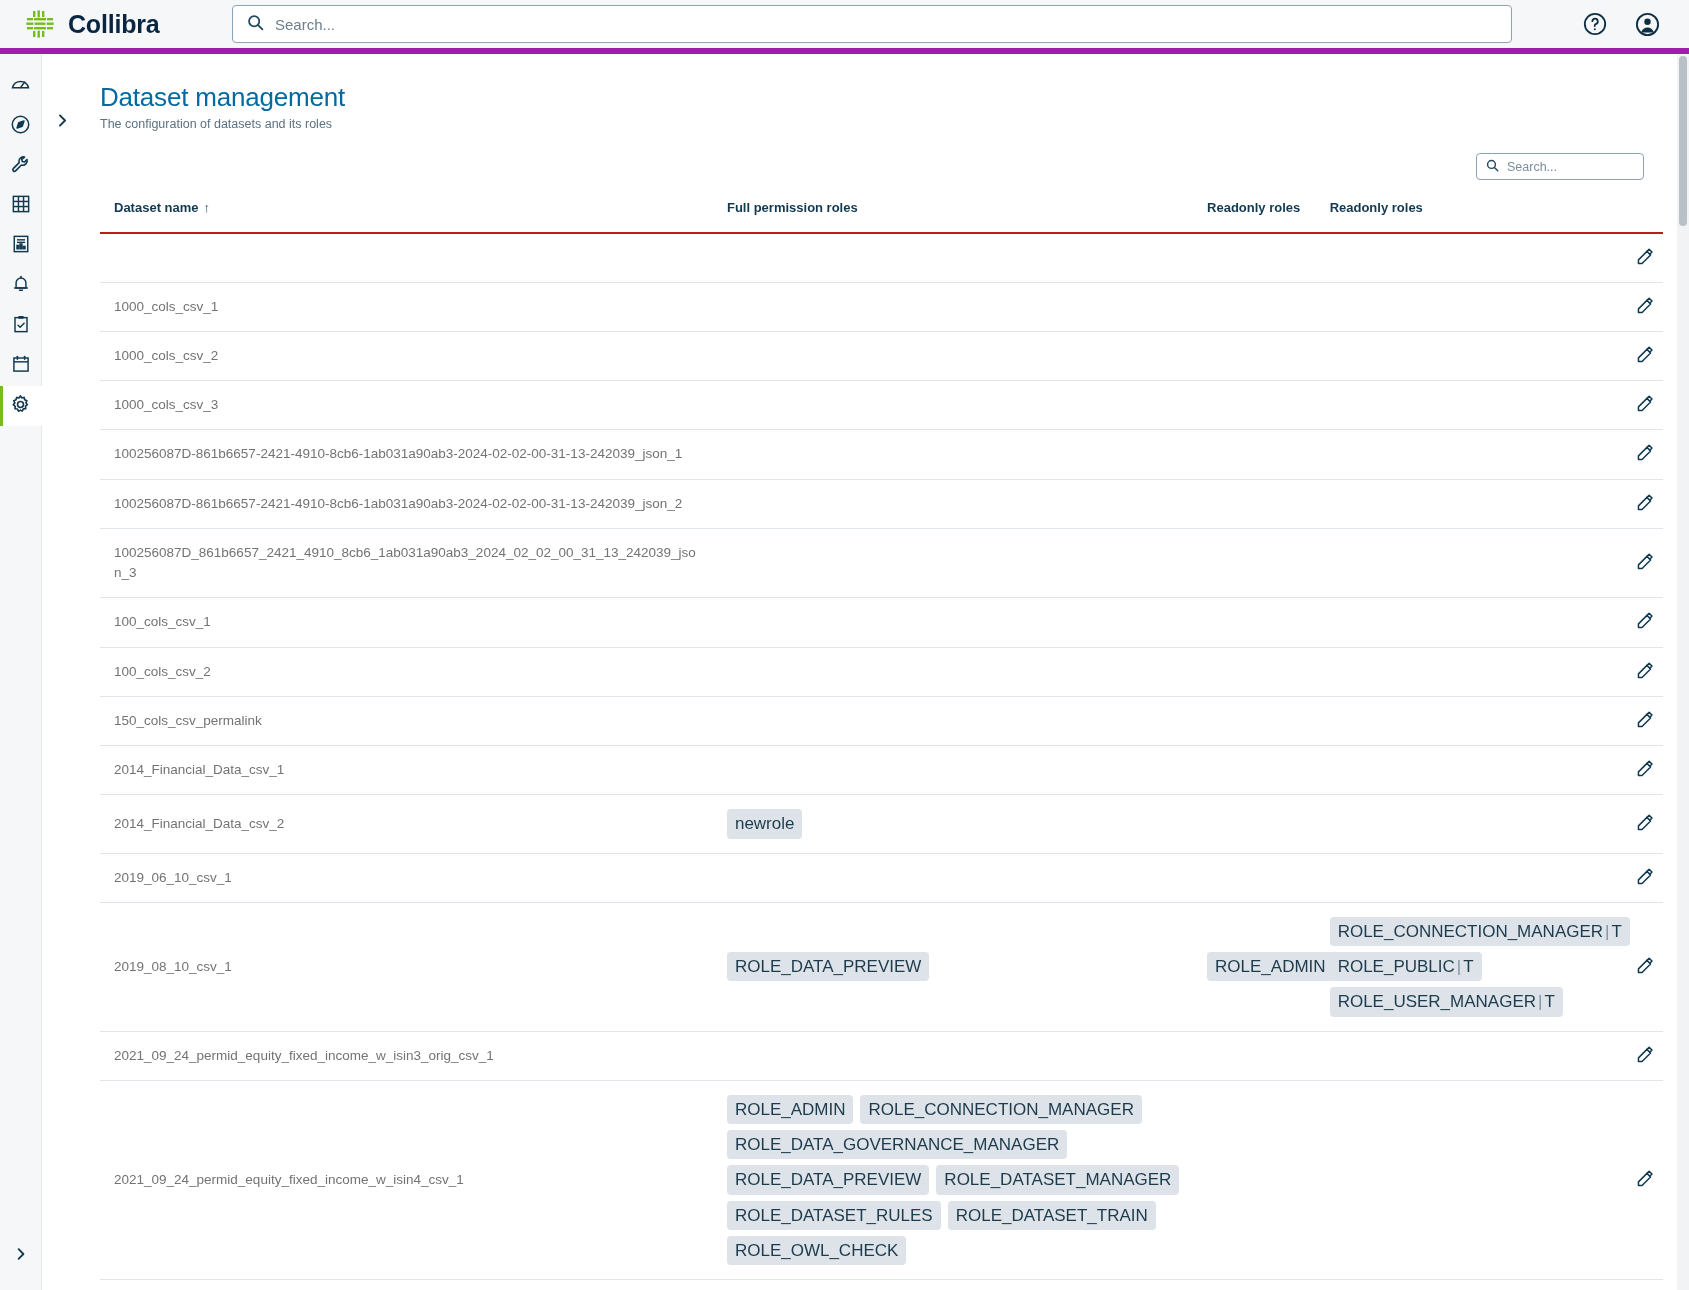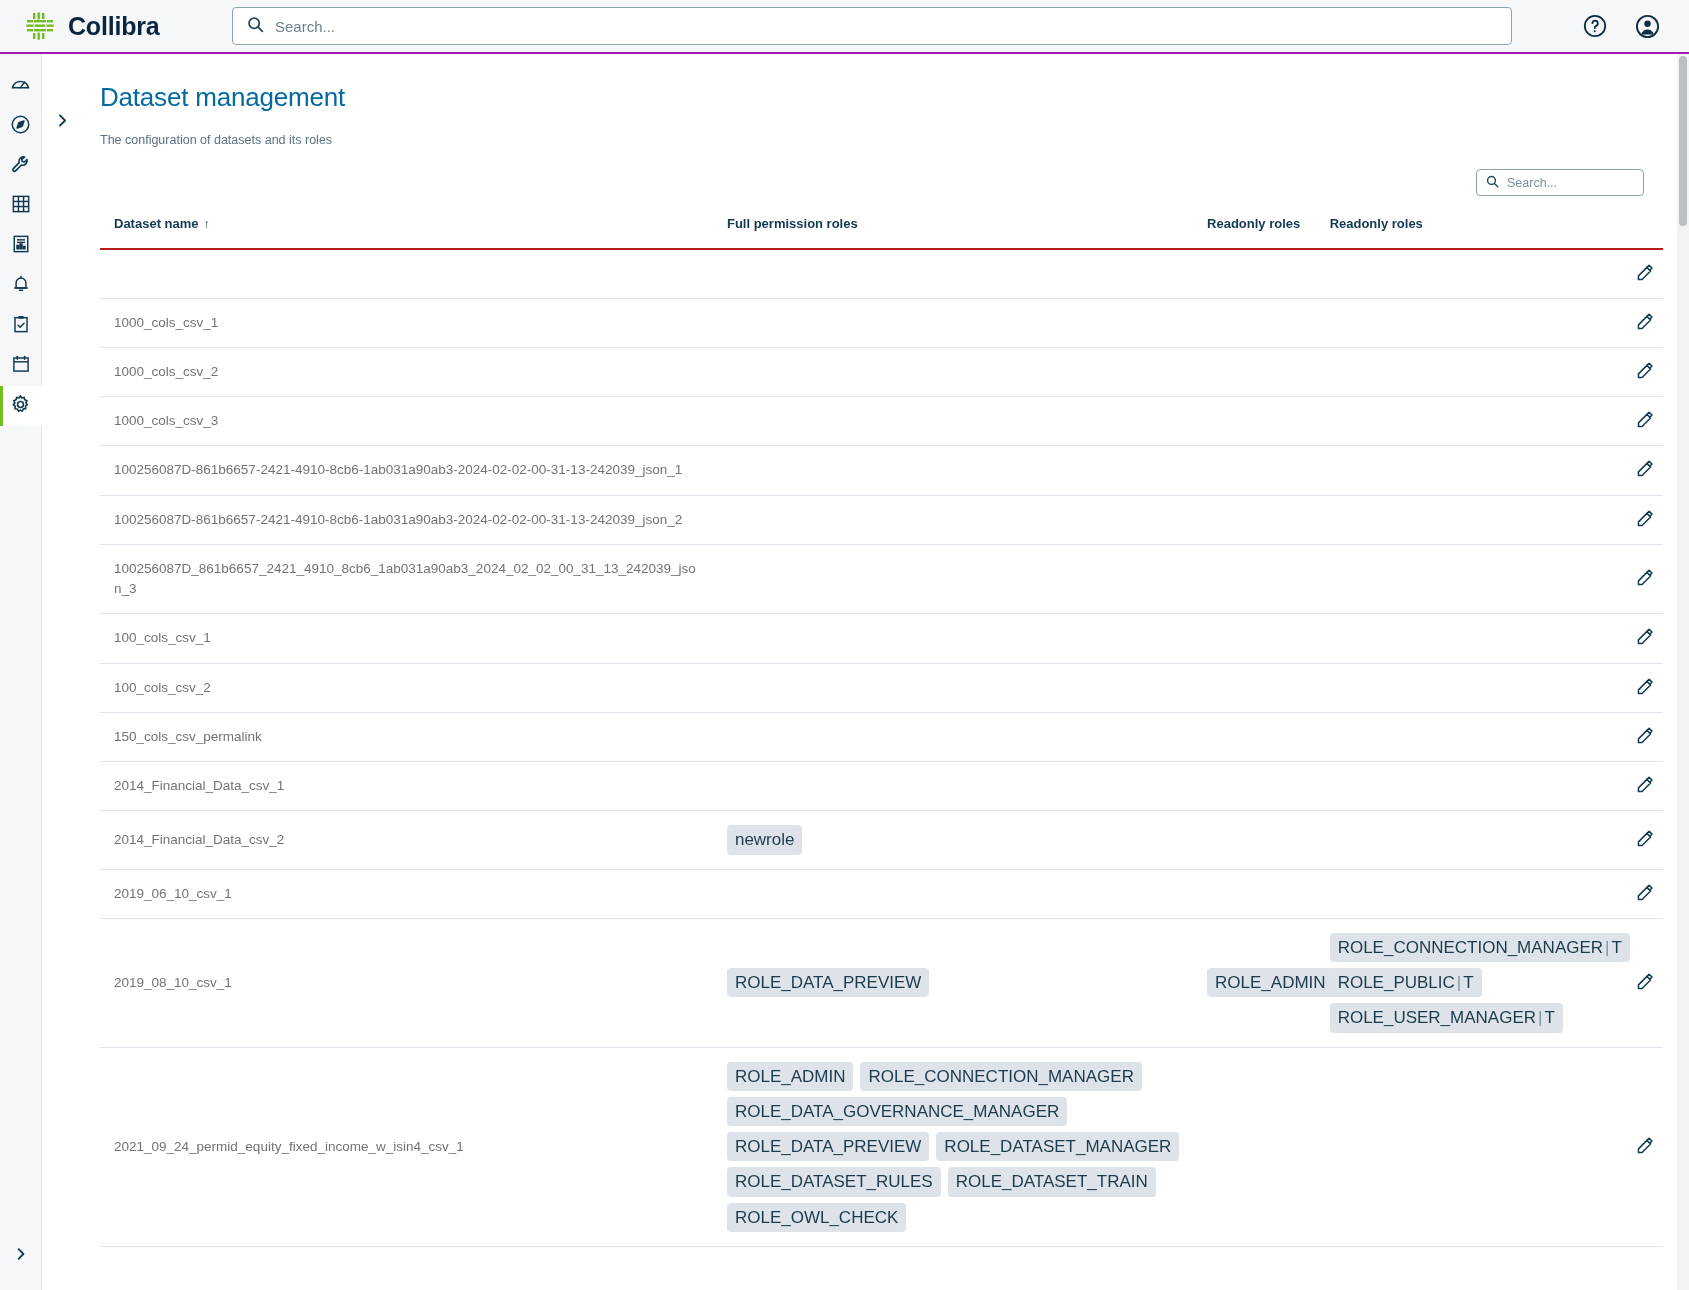--- a/index.html
+++ b/index.html
@@ -10,21 +10,21 @@
     overflow: hidden;
   }
   .app { position: relative; width: 1689px; height: 1290px; display: flex; flex-direction: column; }
 
   
   .topbar {
     height: 54px; min-height: 54px;
     background: #f5f7f8;
     display: flex; align-items: center;
     padding: 0 22px 0 24px;
-    border-bottom: 2px solid #a21caf;
+    border-bottom: 6px solid #a21caf;
   }
   .brand { display: flex; align-items: center; gap: 12px; width: 170px; }
   .logo-mark { width: 32px; height: 32px; display: block; }
   .brand-name {
     font-size: 25px; font-weight: 700; color: #0a2540;
     letter-spacing: -0.2px;
   }
   .global-search {
     margin-left: 38px;
     width: 1280px; max-width: 1280px;
@@ -77,21 +77,21 @@
     cursor: pointer; color: #12394f;
   }
 
   
   .main {
     flex: 1; min-width: 0; background: #ffffff;
     padding: 28px 26px 0 12px;
     overflow: hidden; position: relative;
   }
   .page-title { font-size: 26px; color: #0369a1; font-weight: 400; letter-spacing: -0.2px; }
-  .page-sub { font-size: 12.5px; color: #5a7184; margin-top: 20px; }
+  .page-sub { font-size: 12.5px; color: #5a7184; margin-top: 4px; }
 
   .toolbar { display: flex; justify-content: flex-end; margin-top: 22px; padding-right: 19px;}
   .table-search {
     width: 168px; height: 27px;
     border: 1px solid #8aa4b5; border-radius: 4px;
     display: flex; align-items: center; gap: 8px; padding: 0 9px;
     background: #fff;
   }
   .table-search input {
     border: 0; outline: 0; width: 100%;
@@ -503,20 +503,30 @@
                   <span class="tag">ROLE_PUBLIC<span class="sep">|</span>T</span>
                   <span class="tag">ROLE_USER_MANAGER<span class="sep">|</span>T</span>
                 </div>
               </td>
               <td class="c-act-cell"><span class="pencil"><svg width="17" height="17" viewBox="0 0 18 18" fill="none" stroke="#12394f" stroke-width="1.6">
                     <path d="M2.6 12.6l9-9 3.8 3.8-9 9H2.6z" stroke-linejoin="round"></path>
                     <path d="M11.1 4.1l2.8-2.8 3 3-2.8 2.8" stroke-linejoin="round"></path>
                   </svg></span></td>
             </tr>
             <tr class="row">
+              <td><span class="ds-name">2021_09_24_permid_equity_fixed_income_w_isin3_orig_csv_1</span></td>
+              <td></td>
+              <td></td>
+              <td></td>
+              <td class="c-act-cell"><span class="pencil"><svg width="17" height="17" viewBox="0 0 18 18" fill="none" stroke="#12394f" stroke-width="1.6">
+                    <path d="M2.6 12.6l9-9 3.8 3.8-9 9H2.6z" stroke-linejoin="round"></path>
+                    <path d="M11.1 4.1l2.8-2.8 3 3-2.8 2.8" stroke-linejoin="round"></path>
+                  </svg></span></td>
+            </tr>
+            <tr class="row">
               <td><span class="ds-name">2021_09_24_permid_equity_fixed_income_w_isin4_csv_1</span></td>
               <td>
                 <div class="tagwrap">
                   <span class="tag">ROLE_ADMIN</span>
                   <span class="tag">ROLE_CONNECTION_MANAGER</span>
                   <span class="tag">ROLE_DATA_GOVERNANCE_MANAGER</span>
                   <span class="tag">ROLE_DATA_PREVIEW</span>
                   <span class="tag">ROLE_DATASET_MANAGER</span>
                   <span class="tag">ROLE_DATASET_RULES</span>
                   <span class="tag">ROLE_DATASET_TRAIN</span>

